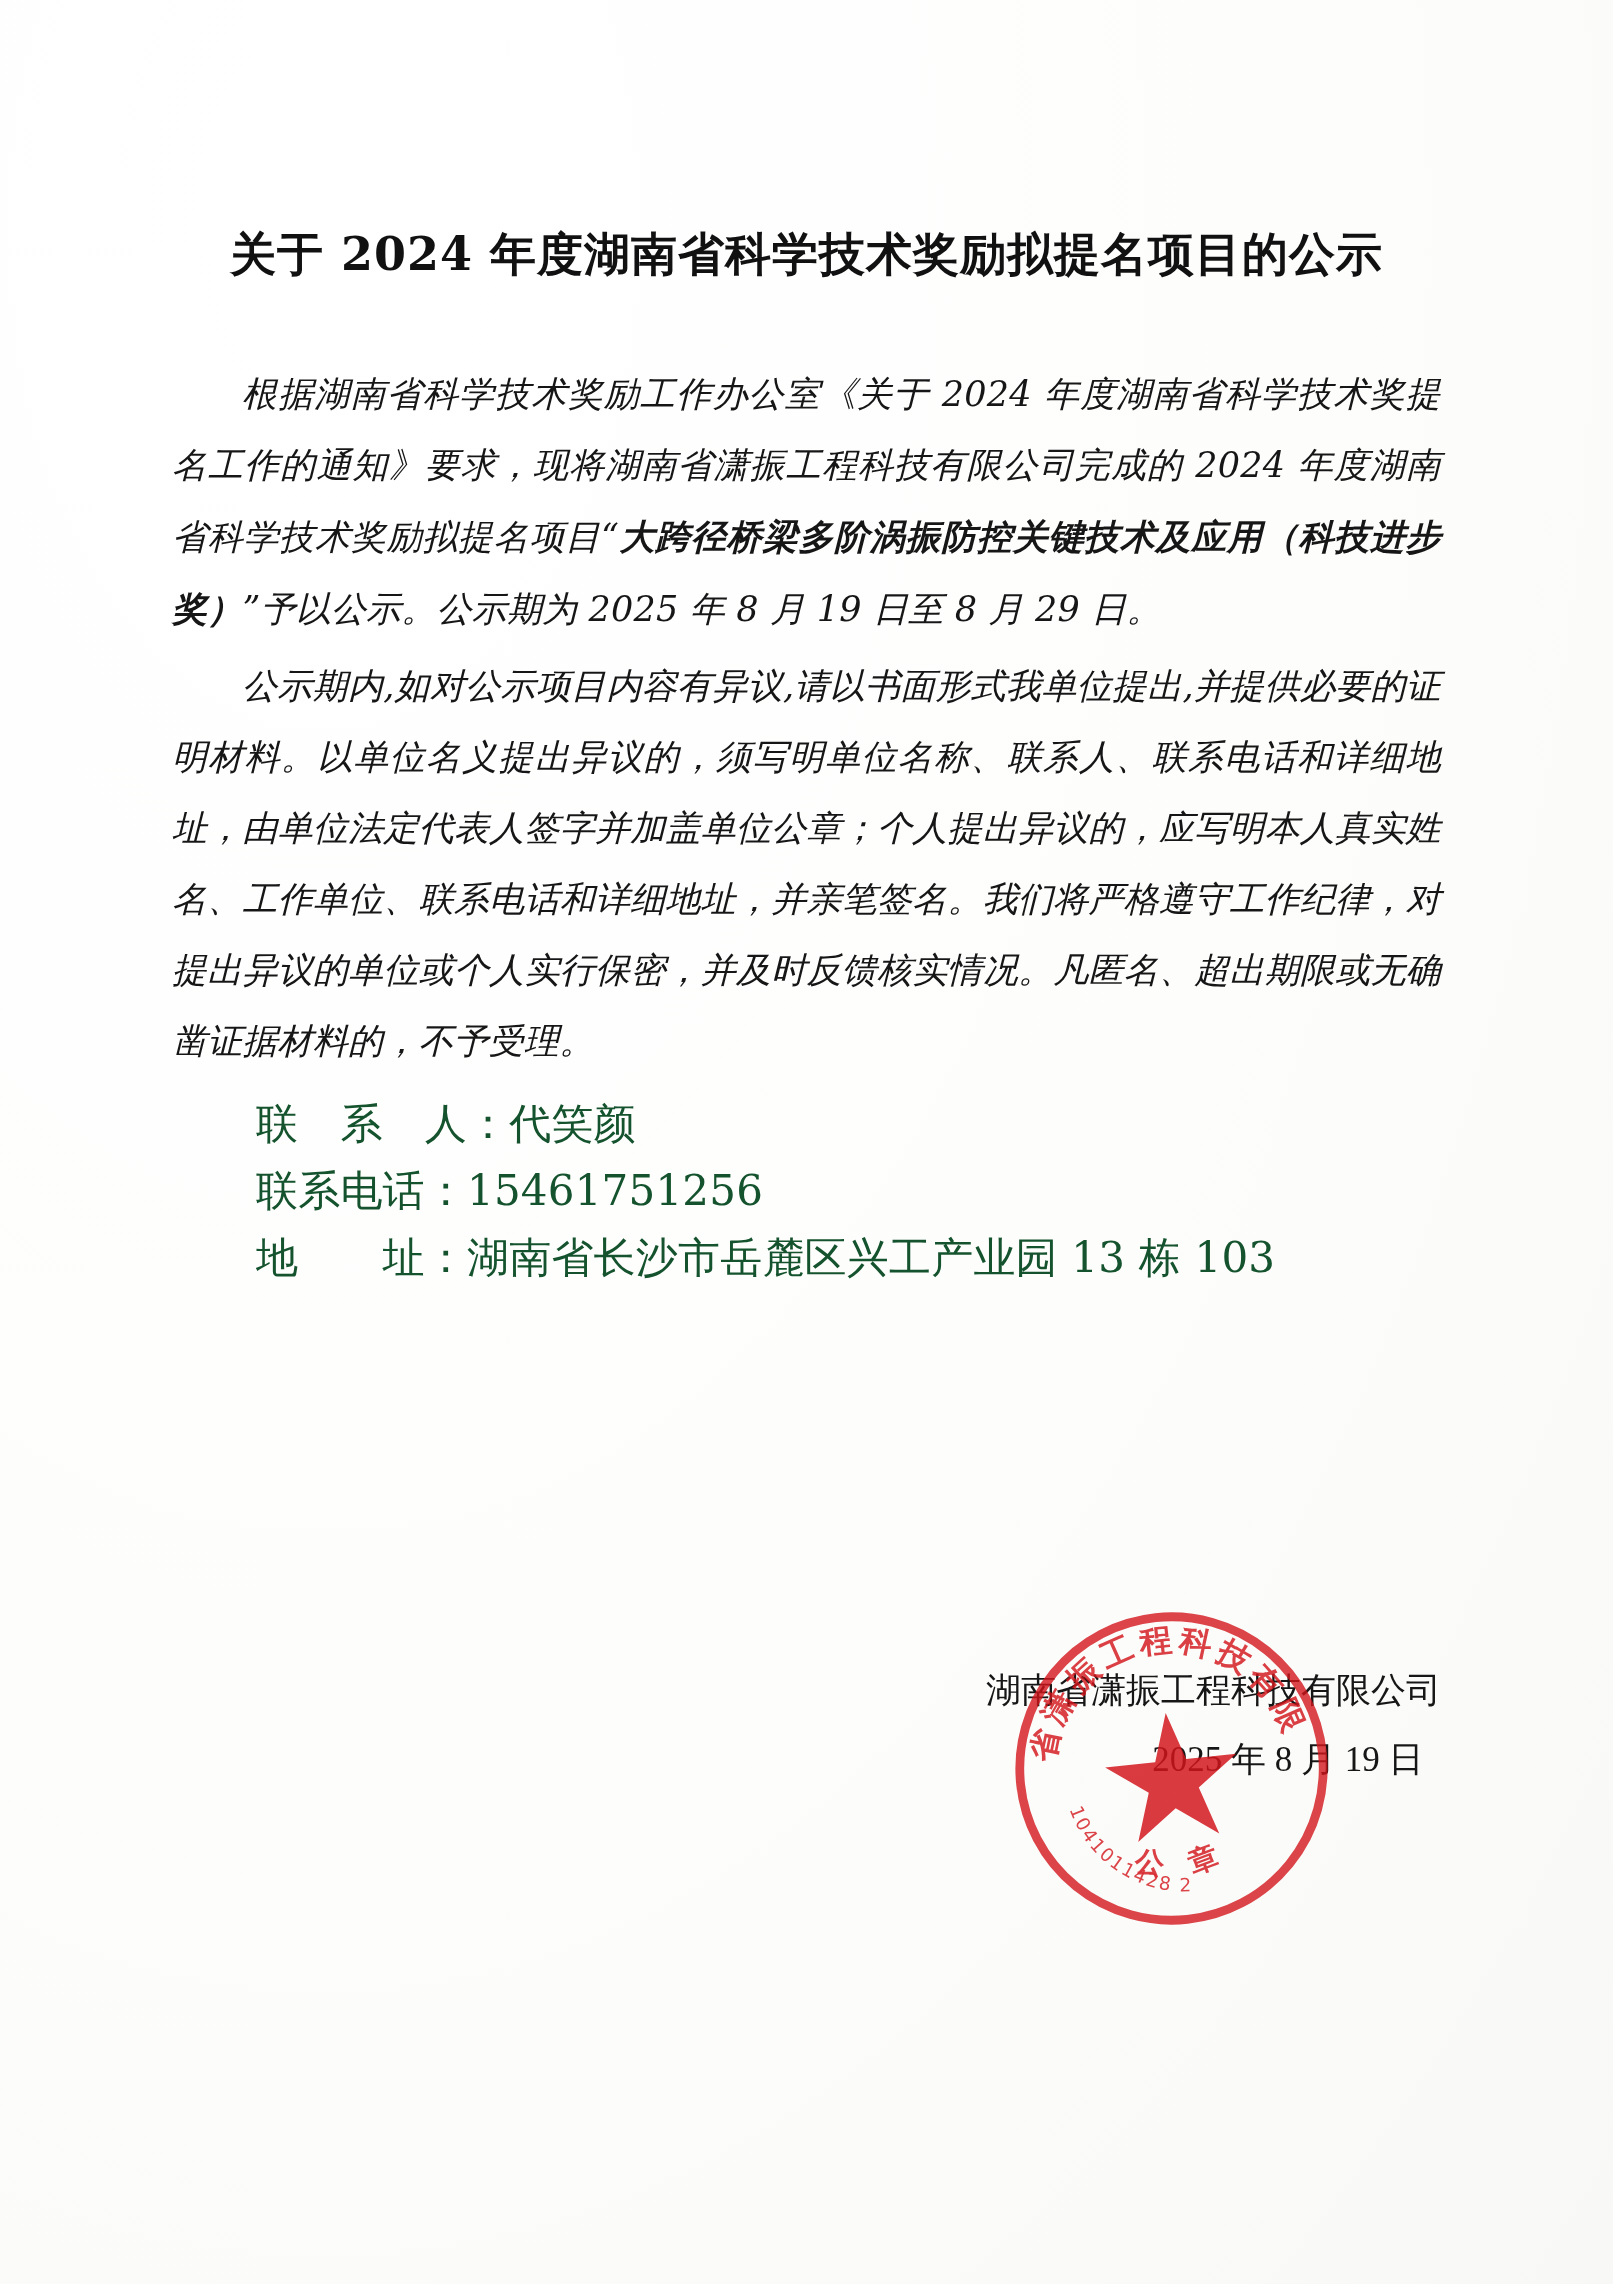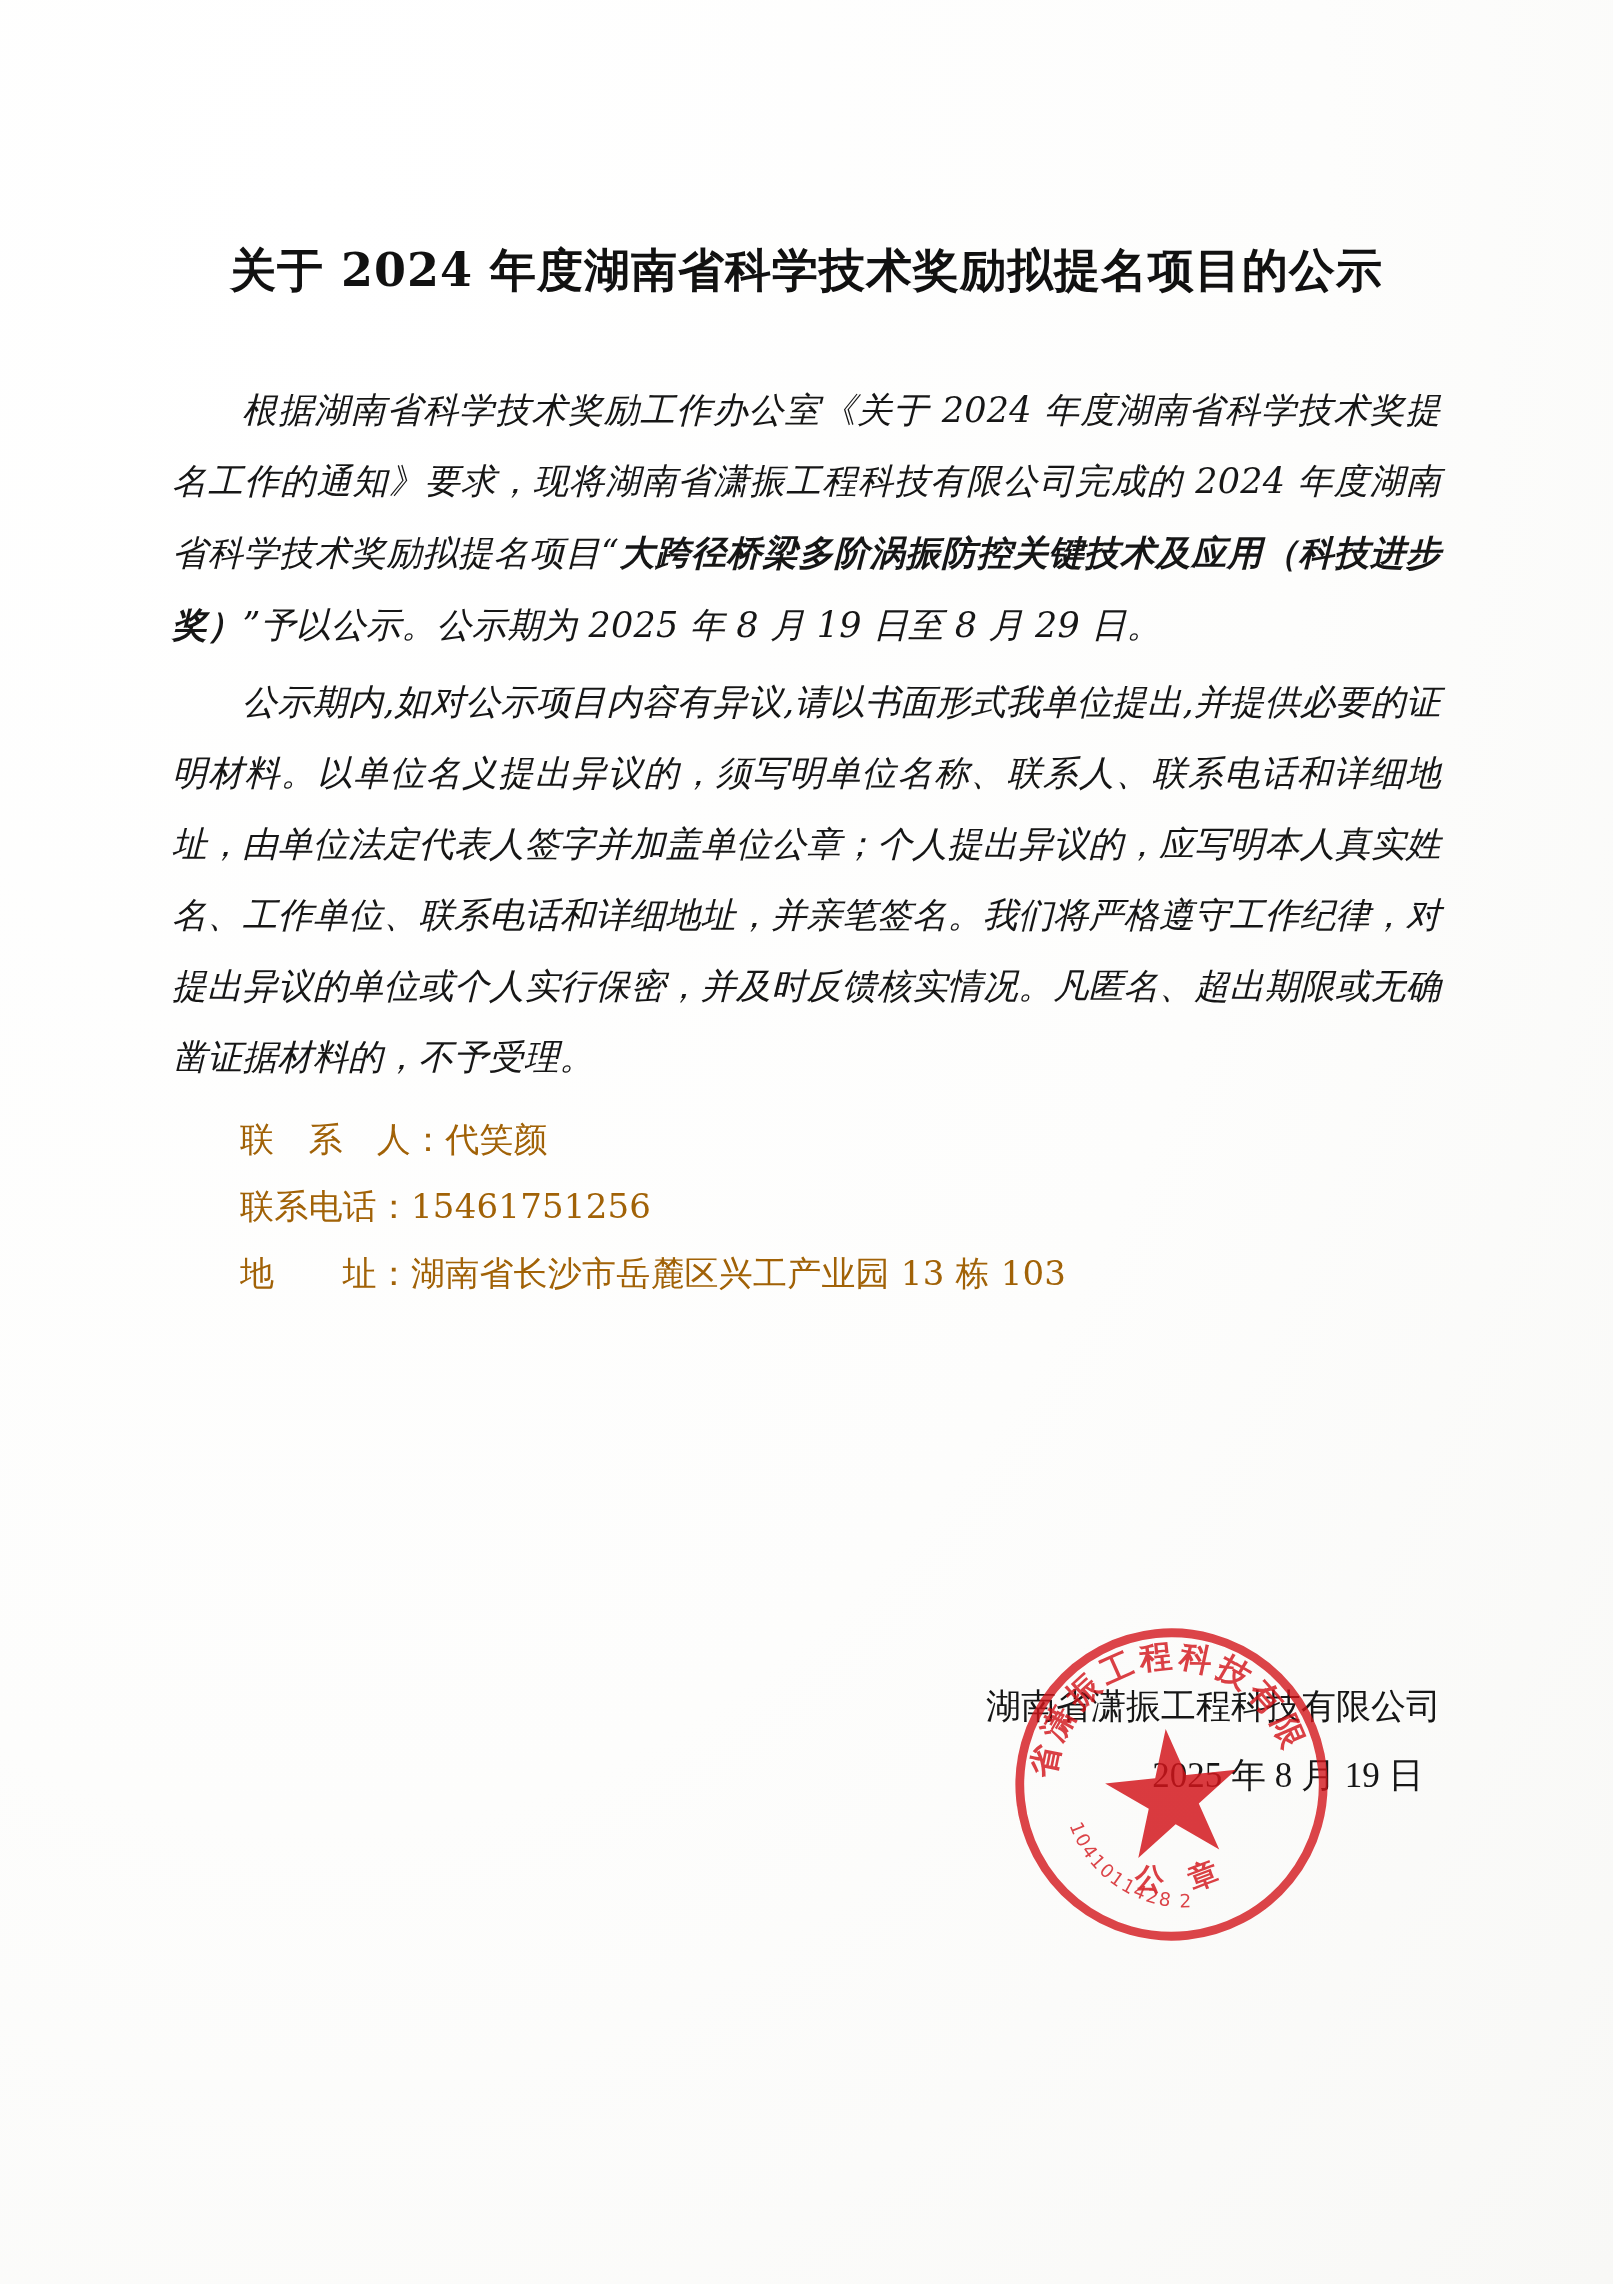--- a/index.html
+++ b/index.html
@@ -23,21 +23,21 @@
       radial-gradient(ellipse at 20% 10%, #ffffff 0%, #fdfdfc 55%, #f8f8f6 100%);
   }
   .page {
     position: relative;
     width: 1613px;
     height: 2285px;
     box-sizing: border-box;
     padding: 0 172px;
   }
   .doc-title {
-    margin: 16px;
+    margin: 0;
     padding-top: 225px;
     text-align: center;
     font-size: 46px;
     font-weight: bold;
     letter-spacing: 1px;
     line-height: 1.3;
     color: #111111;
     font-family: "DejaVu Serif", "Liberation Serif", serif;
   }
   .body-block {
@@ -57,25 +57,25 @@
   .para.p2 {
     margin-top: 2px;
   }
   .bold-proj {
     font-weight: bold;
   }
   .contact-lines {
     margin-top: 13.7px;
   }
   .contact-line {
-    font-size: 34px;
+    font-size: 42px;
     line-height: 67px;
     text-indent: 2em;
     margin: 0;
-    color: #a16207;
+    color: #14532d;
     letter-spacing: 0.2px;
   }
   .sign-block {
     position: absolute;
     right: 172px;
     top: 1656px;
     text-align: right;
     font-size: 35px;
     line-height: 69px;
     color: #161616;

